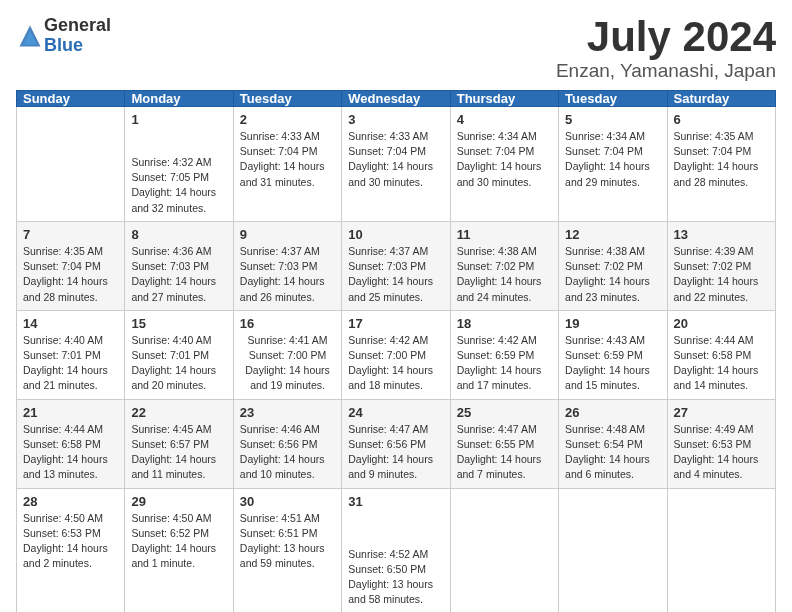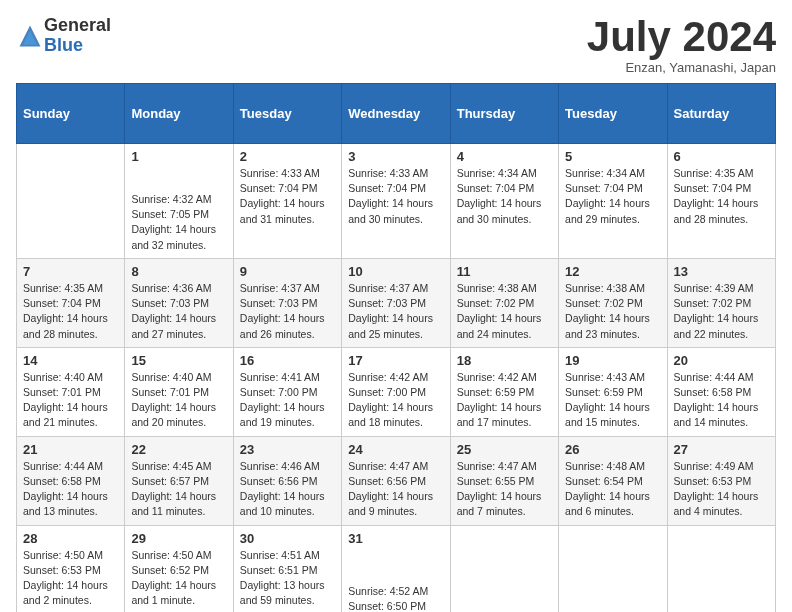--- a/index.html
+++ b/index.html
@@ -43,35 +43,35 @@
       text-align: right;
     }
     .title-month {
       font-size: 42px;
       font-weight: bold;
       color: #333;
       line-height: 1;
       margin-left: 36px;
     }
     .title-location {
-      font-size: 13px;
+      font-size: 19px;
       color: #555;
       margin-top: 2px;
     }
     .calendar {
       width: 100%;
       border-collapse: collapse;
       border: 1px solid #ccc;
     }
     .calendar thead tr th {
       background: #2a6db5;
       color: #fff;
       font-size: 13px;
       font-weight: bold;
-      padding: 22px 6px;
+      padding: 0 6px;
       border: 1px solid #1e5a9e;
       text-align: left;
     }
     .calendar tbody tr td {
       vertical-align: top;
       border: 1px solid #ccc;
       padding: 5px 6px;
       font-size: 10.5px;
       color: #333;
       width: calc(100% / 7);
@@ -233,21 +233,21 @@
         </td>
         <td>
           <div class="day-number">15</div>
           <div class="day-info" style="white-space: pre-line;">Sunrise: 4:40 AM
 Sunset: 7:01 PM
 Daylight: 14 hours
 and 20 minutes.</div>
         </td>
         <td>
           <div class="day-number">16</div>
-          <div class="day-info" style="white-space: pre-line;">Sunrise: 4:41 AM
+          <div class="day-info" style="white-space: pre-line; text-align: center;">Sunrise: 4:41 AM
 Sunset: 7:00 PM
 Daylight: 14 hours
 and 19 minutes.</div>
         </td>
         <td>
           <div class="day-number">17</div>
           <div class="day-info" style="white-space: pre-line;">Sunrise: 4:42 AM
 Sunset: 7:00 PM
 Daylight: 14 hours
 and 18 minutes.</div>

